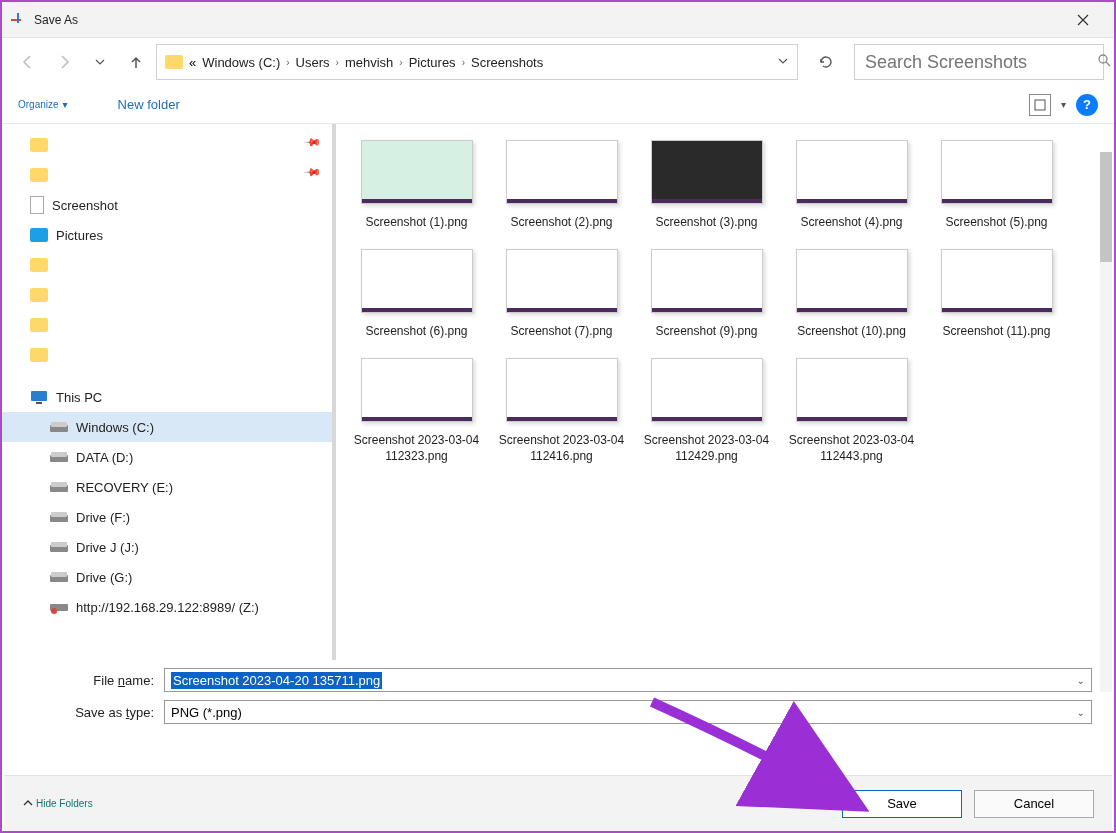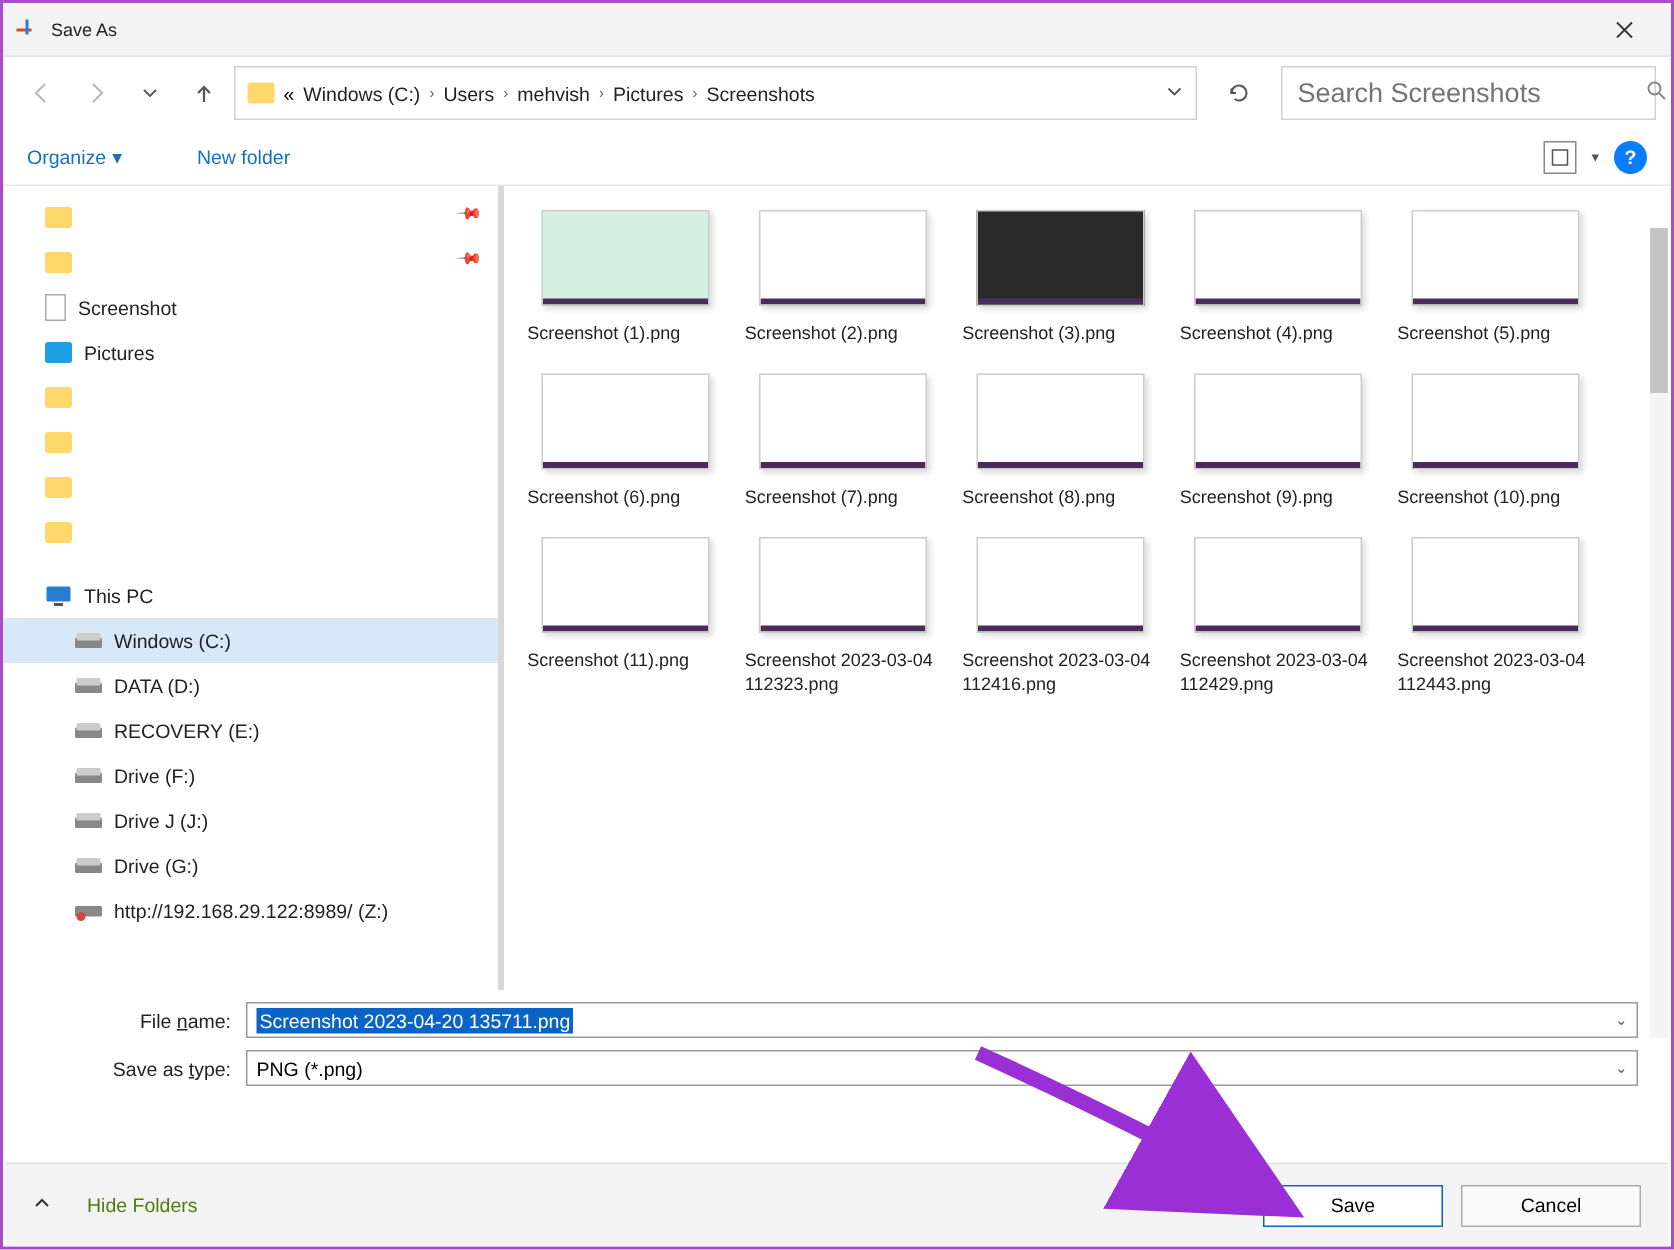--- a/index.html
+++ b/index.html
@@ -14,21 +14,21 @@
 .addrbar { flex: 1; height: 36px; border: 1px solid #d0d0d0; background: #fff; display: flex; align-items: center; padding: 0 8px; gap: 6px; font-size: 13px; }
 .addrbar .folder-ico { width: 18px; height: 14px; background: #ffd86b; border-radius: 2px; position: relative; }
 .addrbar .crumb { color: #222; cursor: pointer; }
 .addrbar .sep { color: #666; font-size: 10px; }
 .addrbar .spacer { flex: 1; }
 .refresh { width: 36px; height: 36px; display: flex; align-items: center; justify-content: center; color: #555; cursor: pointer; margin: 0 6px; }
 .searchbox { width: 250px; height: 36px; border: 1px solid #d0d0d0; background: #fff; display: flex; align-items: center; padding: 0 10px; }
 .searchbox input { border: none; outline: none; flex: 1; font-size: 18px; color: #666; }
 .searchbox .s-ico { color: #666; }
 .cmdrow { height: 38px; display: flex; align-items: center; padding: 0 16px; border-bottom: 1px solid #e8e8e8; }
-.cmdrow .organize { color: #1a6fb8; font-size: 13px; cursor: pointer; display: flex; align-items: center; gap: 4px; }
+.cmdrow .organize { color: #1a6fb8; font-size: 10px; cursor: pointer; display: flex; align-items: center; gap: 4px; }
 .cmdrow .newfolder { color: #1a6fb8; font-size: 13px; cursor: pointer; margin-left: 50px; }
 .cmdrow .rspace { margin-left: auto; display: flex; align-items: center; gap: 10px; }
 .cmdrow .viewbtn { width: 22px; height: 22px; border: 1px solid #888; display: flex; align-items: center; justify-content: center; }
 .cmdrow .help { width: 22px; height: 22px; border-radius: 50%; background: #0a7cff; color: #fff; display: flex; align-items: center; justify-content: center; font-size: 13px; font-weight: bold; }
 .body-main { display: flex; height: 536px; position: relative; }
 .sidebar { width: 330px; overflow: hidden; padding: 6px 0; }
 .sidebar .item { height: 30px; display: flex; align-items: center; padding: 0 12px 0 28px; font-size: 13px; color: #222; cursor: pointer; position: relative; }
 .sidebar .item.indent { padding-left: 48px; }
 .sidebar .item.sel { background: #d9e8f6; }
 .sidebar .pin { position: absolute; right: 12px; top: 6px; color: #888; font-size: 11px; transform: rotate(45deg); }
@@ -36,33 +36,33 @@
 .ico.folder { background: #ffd86b; border-radius: 2px; width: 18px; height: 14px; }
 .ico.doc { background: #fff; border: 1px solid #aaa; width: 14px; height: 18px; position: relative; }
 .ico.pics::before { content: ""; width: 18px; height: 14px; background: #1ca0e3; border-radius: 2px; display: block; }
 .ico.pc svg, .ico.disk svg, .ico.net svg { display: block; }
 .splitter { width: 4px; background: #d8d8d8; cursor: ew-resize; }
 .filepane { flex: 1; overflow: auto; padding: 16px 8px; position: relative; }
 .grid { display: grid; grid-template-columns: repeat(5, 145px); gap: 18px 0; }
 .cell { display: flex; flex-direction: column; align-items: center; cursor: pointer; }
 .thumb { width: 112px; height: 64px; border: 1px solid #ccc; box-shadow: 2px 2px 4px rgba(0,0,0,.15); background: #fff; margin-bottom: 10px; position: relative; overflow: hidden; }
 .thumb .bar { position: absolute; bottom: 0; left: 0; right: 0; height: 4px; background: #4a2b5c; }
-.cell .label { font-size: 12px; text-align: left; color: #222; line-height: 1.4; width: 130px; }
+.cell .label { font-size: 12px; text-align: center; color: #222; line-height: 1.4; width: 130px; }
 .scrollbar { position: absolute; right: 2px; top: 150px; width: 12px; height: 540px; }
 .scrollbar .track { width: 100%; height: 100%; background: #f4f4f4; }
 .scrollbar .thumb-sb { width: 100%; height: 110px; background: #c4c4c4; position: absolute; top: 0; }
 .inputs { padding: 8px 22px 10px; }
 .inputs .row { display: flex; align-items: center; margin-bottom: 8px; }
 .inputs .lbl { width: 140px; text-align: right; padding-right: 10px; font-size: 13px; color: #222; }
 .inputs .underline { text-decoration: underline; }
 .inputs .field { flex: 1; height: 24px; border: 1px solid #999; background: #fff; display: flex; align-items: center; padding: 0 6px; font-size: 13px; }
 .inputs .field.filename .seltext { background: #0a63c5; color: #fff; padding: 1px 2px; }
 .inputs .field .dd { margin-left: auto; color: #555; font-size: 10px; }
 .footer { position: absolute; bottom: 0; left: 2px; right: 2px; height: 56px; background: #f3f3f3; border-top: 1px solid #e3e3e3; display: flex; align-items: center; padding: 0 18px; }
-.footer .hide { font-size: 13px; color: #4d7c0f; cursor: pointer; display: flex; align-items: center; gap: 24px; }
+.footer .hide { font-size: 10px; color: #0f766e; cursor: pointer; display: flex; align-items: center; gap: 2px; }
 .footer .actions { margin-left: auto; display: flex; gap: 12px; }
 .footer button { width: 120px; height: 28px; border: 1px solid #aaa; background: #fafafa; font-size: 13px; cursor: pointer; }
 .footer button.save { border: 1px solid #0a63c5; background: #fff; }
 .arrow-anno { position: absolute; left: 640px; top: 690px; pointer-events: none; z-index: 99; }
 </style>
 </head>
 <body>
 
 <div class="titlebar">
   <span class="app-icon">
@@ -304,26 +304,20 @@
         <div class="cell">
           <div class="thumb" style="background: rgb(255, 255, 255);">
             <div class="bar"></div>
           </div>
           <div class="label">Screenshot (7).png</div>
         </div>
         <div class="cell">
           <div class="thumb" style="background: rgb(255, 255, 255);">
             <div class="bar"></div>
           </div>
-          <div class="label">Screenshot (8).png</div>
-        </div>
-        <div class="cell">
-          <div class="thumb" style="background: rgb(255, 255, 255);">
-            <div class="bar"></div>
-          </div>
           <div class="label">Screenshot (9).png</div>
         </div>
         <div class="cell">
           <div class="thumb" style="background: rgb(255, 255, 255);">
             <div class="bar"></div>
           </div>
           <div class="label">Screenshot (10).png</div>
         </div>
         <div class="cell">
           <div class="thumb" style="background: rgb(255, 255, 255);">

